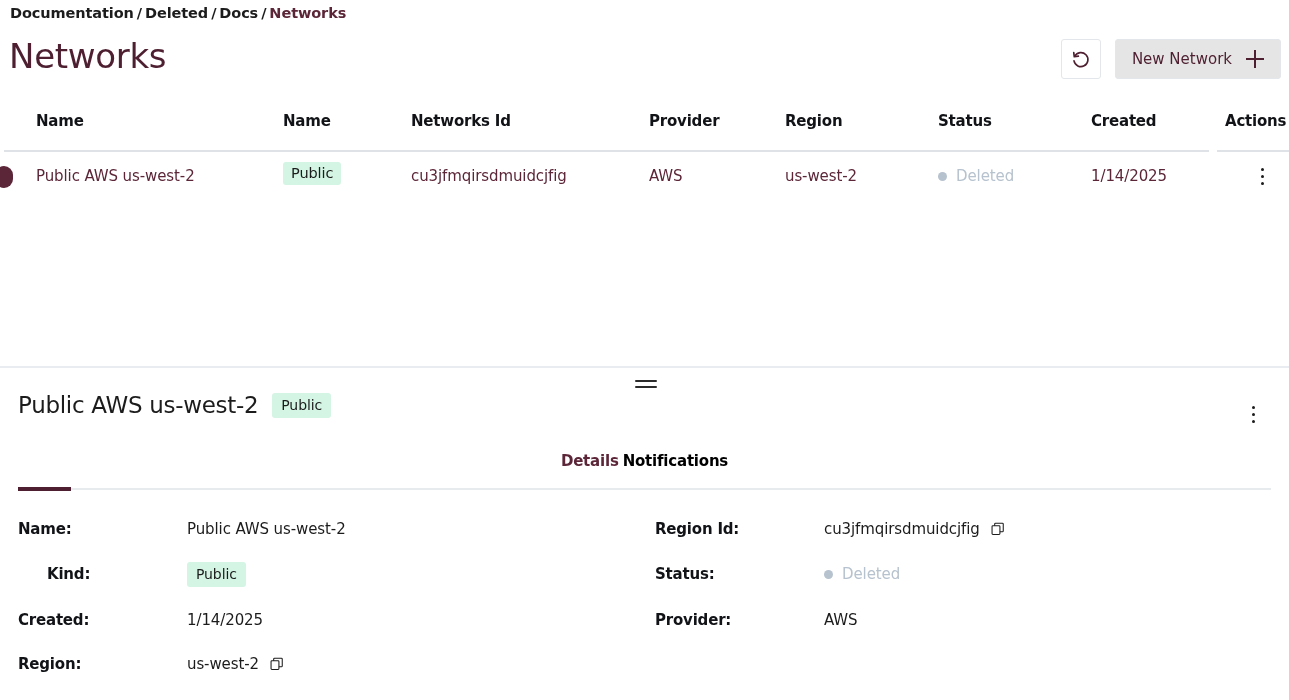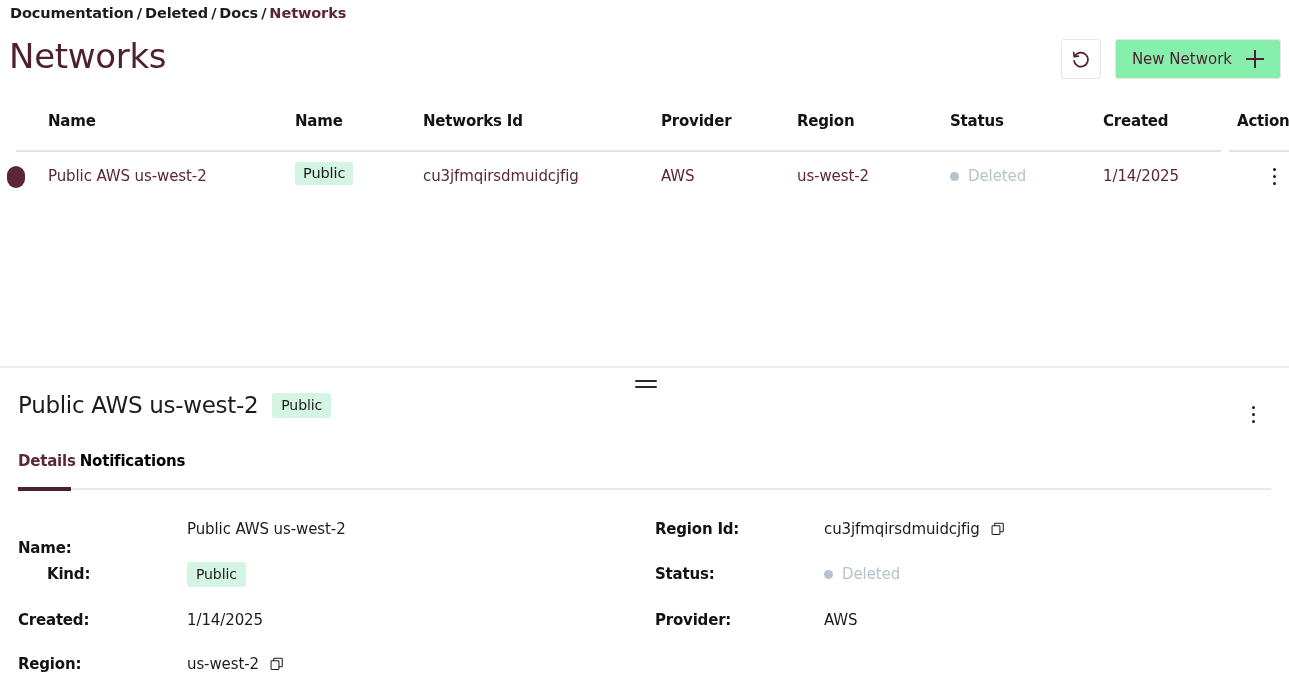--- a/index.html
+++ b/index.html
@@ -37,36 +37,36 @@
     display: flex; align-items: center; gap: 14px;
   }
   .icon-btn {
     width: 40px; height: 40px;
     border: 1px solid #e3e6ea; border-radius: 3px;
     background:#fff; display:flex; align-items:center; justify-content:center;
     cursor: pointer;
   }
   .new-btn {
     height: 40px; padding: 0 16px;
-    border: 1px solid #e3e6ea; border-radius: 3px; background:#86efac;
+    border: 1px solid #e3e6ea; border-radius: 3px; background:#e5e5e5;
     display:flex; align-items:center; gap: 14px;
     font-size: 15px; color:#4d1f30; cursor:pointer;
     font-family: inherit;
   }
   .plus {
     position: relative; width: 18px; height: 18px; flex: none;
   }
   .plus::before, .plus::after {
     content:""; position:absolute; background:#4d1f30;
   }
   .plus::before { left:0; top:8px; width:18px; height:2.2px; }
   .plus::after  { top:0; left:8px; height:18px; width:2.2px; }
 
   
-  .table { position:absolute; left:16px; top:112px; width:1255px; }
+  .table { position:absolute; left:4px; top:112px; width:1255px; }
   .thead {
     position: relative; height: 38px;
   }
   .th {
     position:absolute; top:0;
     font-size: 15px; font-weight:700; color:#111317;
     letter-spacing: -0.2px; white-space:nowrap;
   }
   .head-rule {
     position:absolute; left:0; top:38px; height:2px; width:1205px;
@@ -130,21 +130,21 @@
   .detail-title {
     font-size: 23px; color:#1c1c1c; font-weight:400; letter-spacing:-0.3px;
   }
   .detail-badge {
     background:#d4f5e4; color:#1c1c1c; font-size:14px;
     padding:4px 9px 5px; border-radius:3px; letter-spacing:-0.1px;
   }
   .detail-kebab { position:absolute; right:30px; top:10px; }
 
   .tabs { position:absolute; left:18px; top:60px; width:1253px; }
-  .tabs-row { display:flex; gap:4px; align-items:flex-end; }
+  .tabs-row { display:flex; gap:4px; align-items:flex-end;justify-content:center; }
   .tab {
     font-size:15px; font-weight:700; color:#000000; cursor:pointer;
     padding-bottom:12px; letter-spacing:-0.2px;
   }
   .tab.active { color:#5c2639; }
   .tabs-rule { position:absolute; left:0; top:36px; width:1253px; height:2px; background:#e7ebee; }
   .tabs-active-rule { position:absolute; left:0; top:35px; width:53px; height:3.5px; background:#4d1f30; }
 
   .fields { position:absolute; left:0; top:128px; width:1289px; }
   .field { position:absolute; display:flex; align-items:center; }
@@ -242,21 +242,21 @@
       <div class="tabs-row">
         <div class="tab active">Details</div>
         <div class="tab">Notifications</div>
       </div>
       <div class="tabs-rule"></div>
       <div class="tabs-active-rule"></div>
     </div>
 
     <div class="fields">
 
-      <div class="field" style="left:18px; top:0;margin-top:19px;">
+      <div class="field" style="left:18px; top:0;">
         <span class="f-label">Name:</span>
       </div>
       <div class="field" style="left:187px; top:0;">
         <span class="f-value">Public AWS us-west-2</span>
       </div>
 
       <div class="field" style="left:18px; top:45px;margin-left:29px;">
         <span class="f-label">Kind:</span>
       </div>
       <div class="field" style="left:187px; top:42px;">

